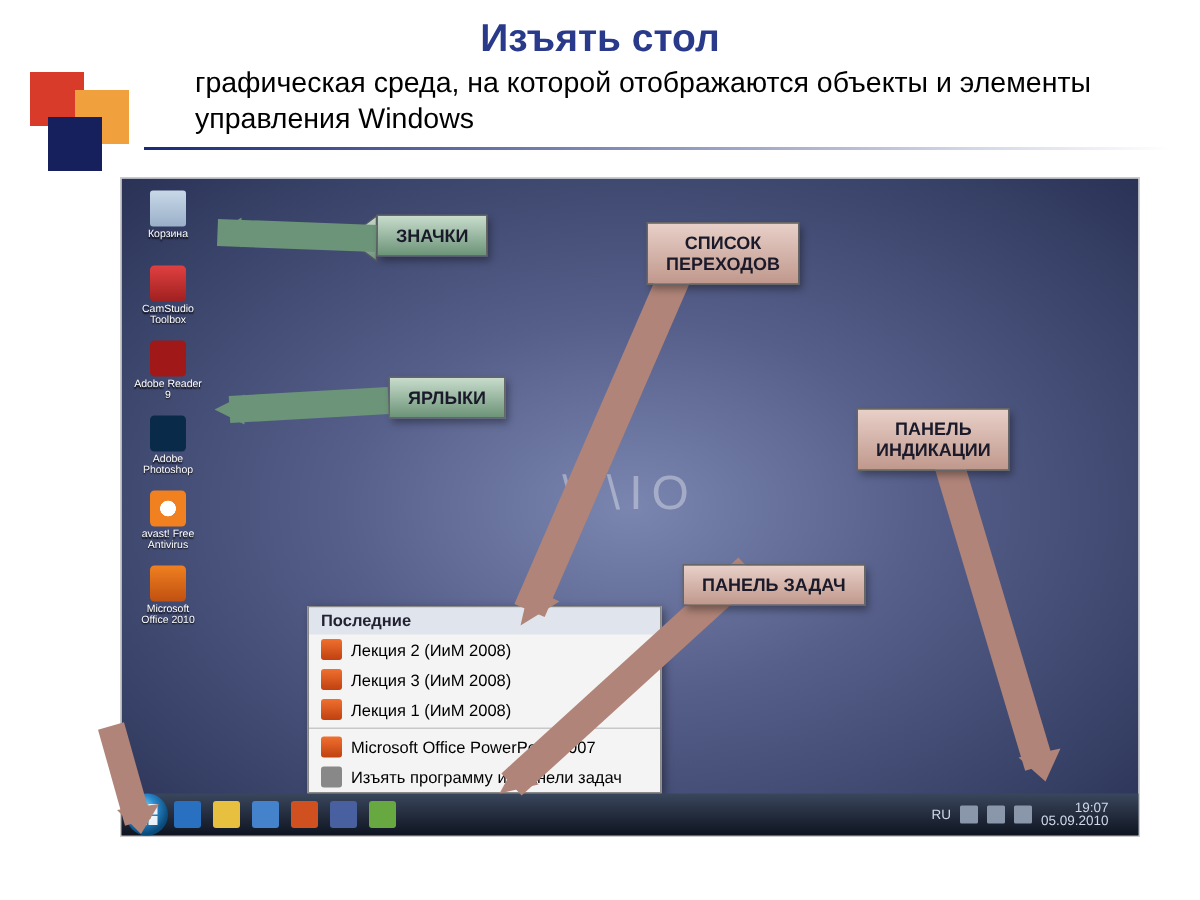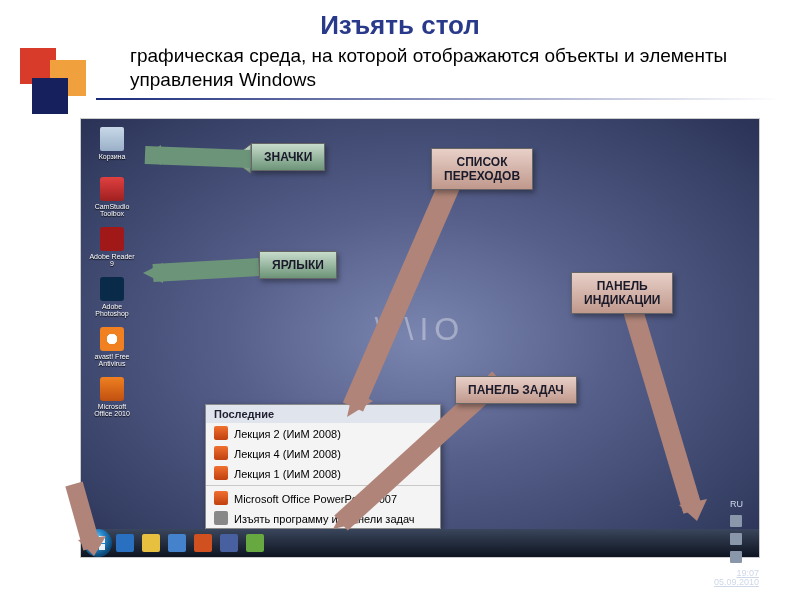--- a/index.html
+++ b/index.html
@@ -107,27 +107,26 @@
   }
   .start-orb .win { width:14px;height:14px;display:grid;grid-template:1fr 1fr/1fr 1fr;gap:1px;}
   .start-orb .win div{ background:#fff; opacity:.9;}
   .tb-icon { width:18px; height:18px; margin:0 4px; border-radius:2px;}
   .tray {
     margin-left:auto;
     display:flex;
     align-items:center;
     color:#cfd8e8;
     font-size:9px;
-    padding-right:0;
+    padding-right:20px;
     gap:6px;
-    flex-direction:column;
   }
   .tray .ti { width:12px;height:12px; background:#8a96aa; border-radius:1px;}
   .tray .lang { font-size:9px;}
-  .tray .clock { text-align:right; line-height:1;text-decoration:underline;}
+  .tray .clock { text-align:right; line-height:1;}
   .jumplist {
     position: absolute;
     left: 124px;
     bottom: 28px;
     width: 236px;
     background: #f4f4f4;
     border:1px solid #8a8a8a;
     box-shadow: 2px 2px 6px rgba(0,0,0,.4);
     font-size:11px;
   }
@@ -198,21 +197,21 @@
     </div>
 
     <div class="jumplist">
       <div class="hdr">Последние</div>
       <div class="jl-item">
           <div class="jic"></div>
           <span>Лекция 2 (ИиМ 2008)</span>
         </div>
       <div class="jl-item">
           <div class="jic"></div>
-          <span>Лекция 4 (ИиМ 2008)</span>
+          <span>Лекция 3 (ИиМ 2008)</span>
         </div>
       <div class="jl-item">
           <div class="jic"></div>
           <span>Лекция 1 (ИиМ 2008)</span>
         </div>
       <div class="jl-sep"></div>
       <div class="jl-item">
           <div class="jic"></div>
           <span>Microsoft Office PowerPoint 2007</span>
         </div>

